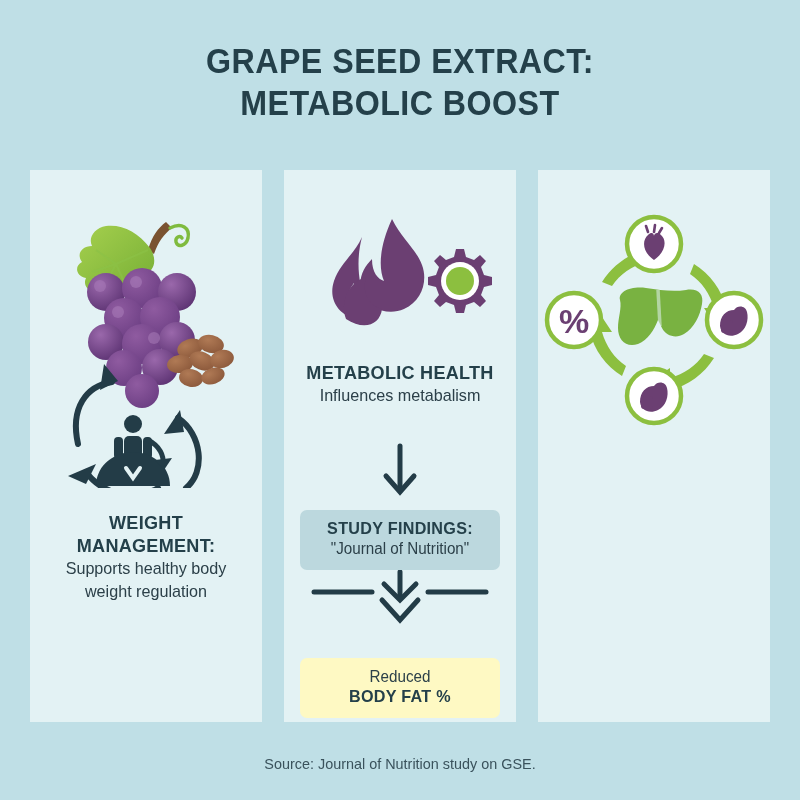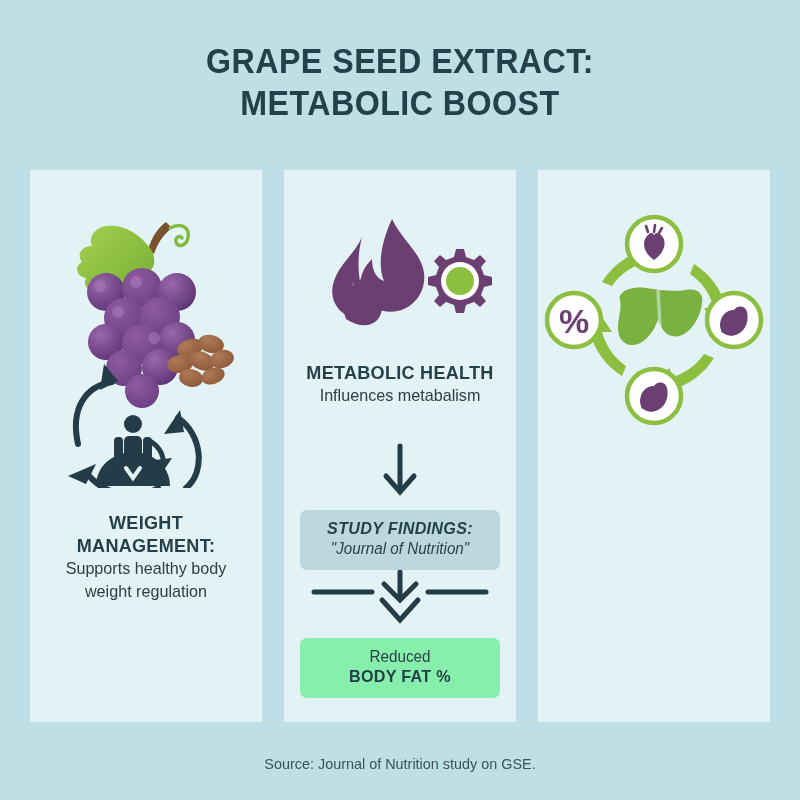--- a/index.html
+++ b/index.html
@@ -122,22 +122,22 @@
     position: absolute;
     left: 16px;
     width: 200px;
     border-radius: 7px;
     background: #bcd8de;
     box-sizing: border-box;
     padding: 9px 4px 11px 4px;
   }
   .chip .heading { font-size: 17px; line-height: 20px; }
   .chip .body-text { font-size: 16px; line-height: 20px; }
-  #chip-study { top: 340px; font-style: italic; }
-  #chip-result { top: 468px; background: #86efac; }
+  #chip-study { top: 340px; }
+  #chip-result { top: 488px; background: #fef9c3; }
 
   
   .p3-art {
     position: absolute;
     left: 0;
     top: 38px;
     width: 232px;
     height: 225px;
   }
   .p3-text {

